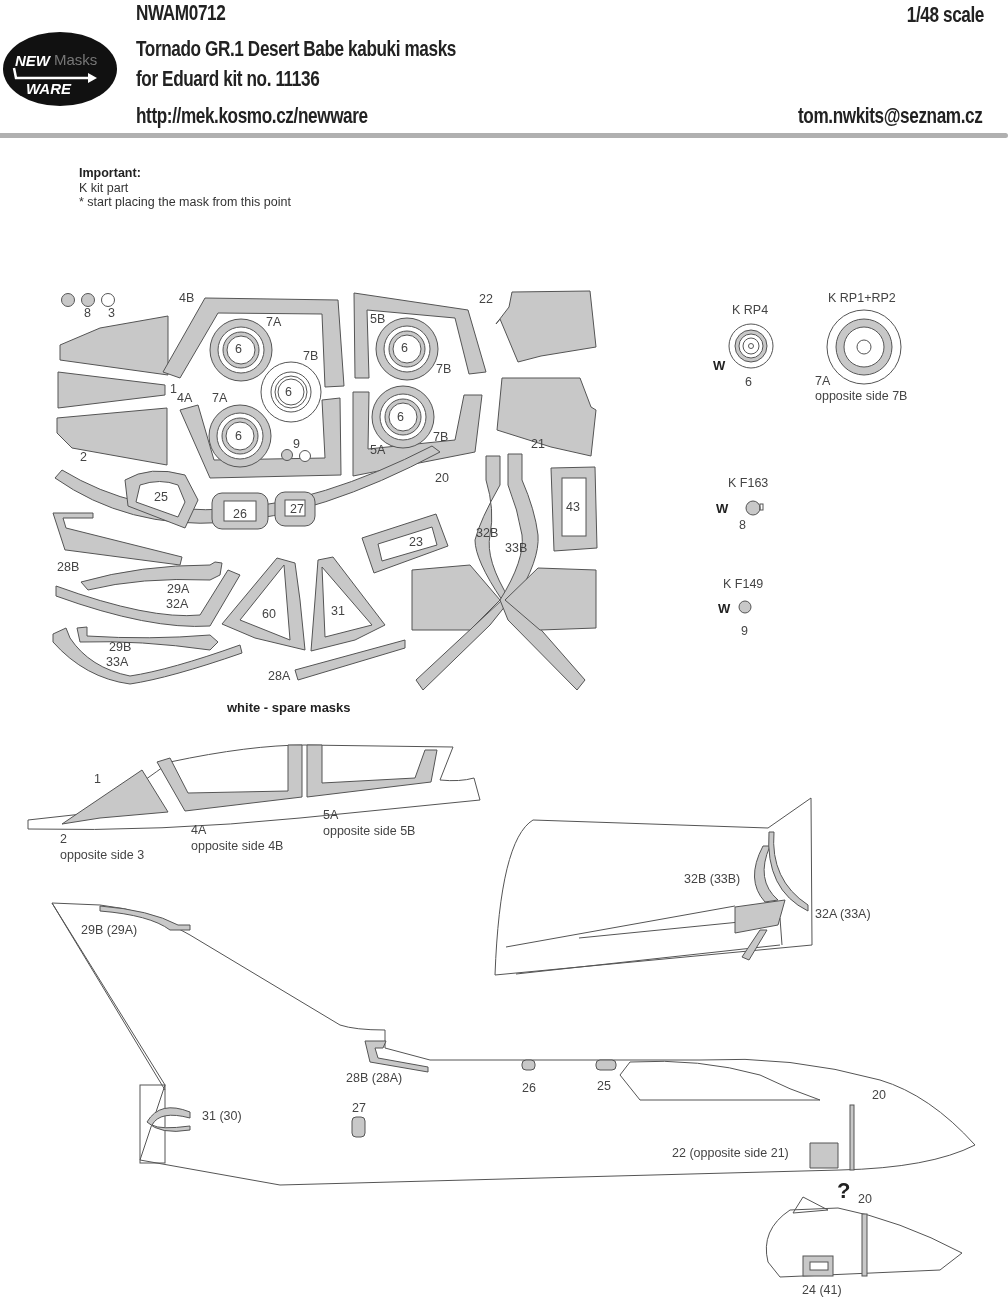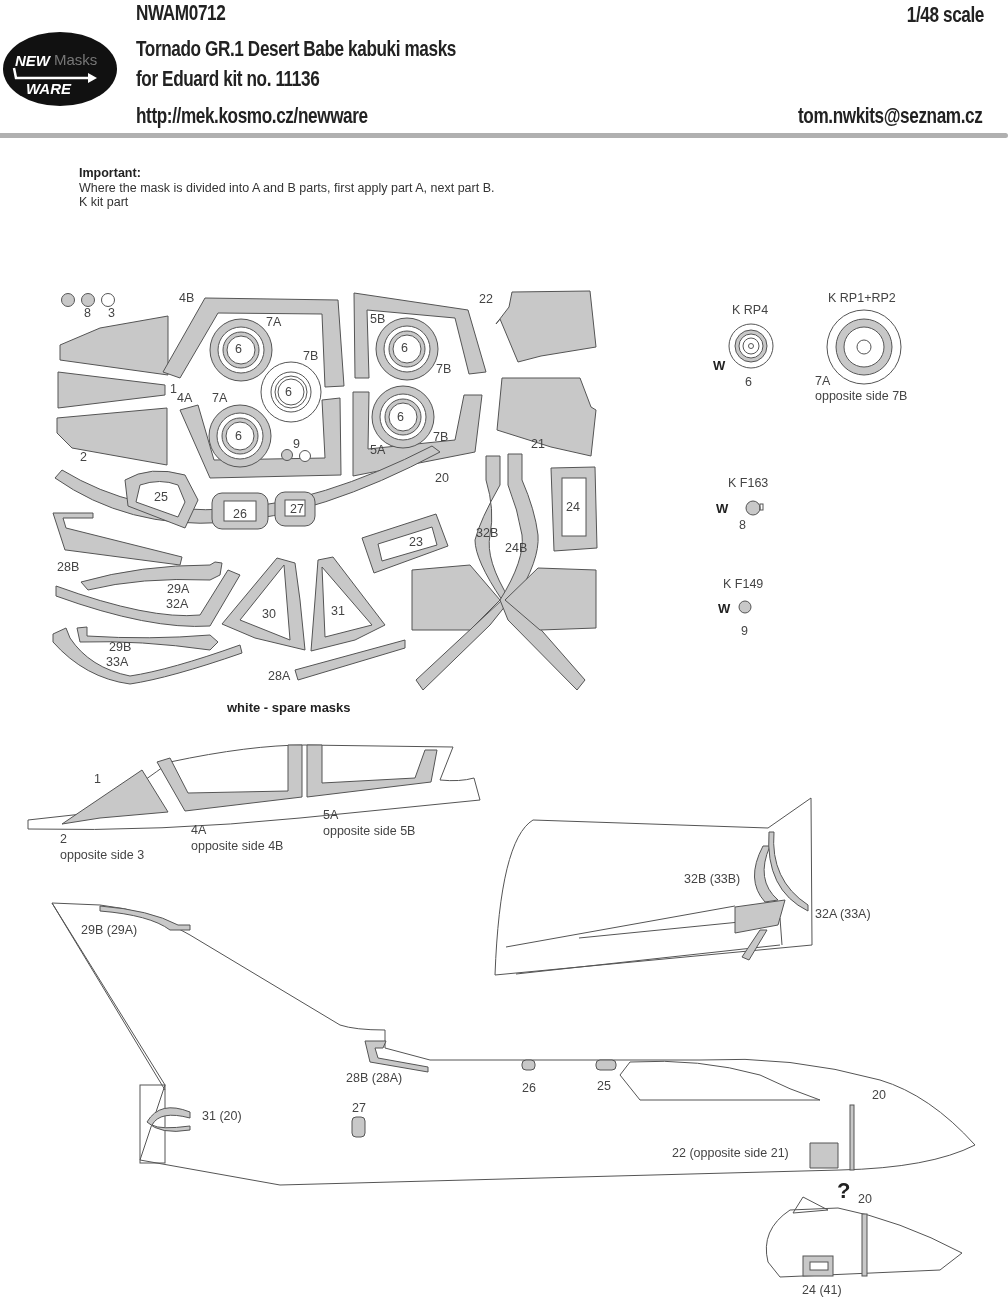--- a/index.html
+++ b/index.html
@@ -41,22 +41,22 @@
 <div id="code" class="hdr">NWAM0712</div>
 <div id="title" class="hdr">Tornado GR.1 Desert Babe kabuki masks</div>
 <div id="kit" class="hdr">for Eduard kit no. 11136</div>
 <div id="url" class="hdr">http://mek.kosmo.cz/newware</div>
 <div id="scale" class="hdr hdr-r">1/48 scale</div>
 <div id="email" class="hdr hdr-r">tom.nwkits@seznam.cz</div>
 <div class="rule"></div>
 
 <div class="notes">
   <div class="h">Important:</div>
-  <div>Where the mask is divided into A and B parts, first apply part A, next part B.</div>
   <div>K kit part</div>
+  <div>*  start placing the mask from this point</div>
 </div>
 
 <svg class="main" width="1008" height="1300" viewBox="0 0 1008 1300">
 
   <g>
     <circle cx="68" cy="300" r="6.5" class="m"></circle>
       <circle cx="88" cy="300" r="6.5" class="m"></circle>
       <circle cx="108" cy="300" r="6.5" class="w"></circle>
   </g>
 
@@ -216,31 +216,31 @@
 <div class="lbl" style="left:80px;top:450px">2</div>
 <div class="lbl" style="left:370px;top:312px">5B</div>
 <div class="lbl" style="left:401px;top:341px">6</div>
 <div class="lbl" style="left:436px;top:362px">7B</div>
 <div class="lbl" style="left:397px;top:410px">6</div>
 <div class="lbl" style="left:433px;top:430px">7B</div>
 <div class="lbl" style="left:370px;top:443px">5A</div>
 <div class="lbl" style="left:479px;top:292px">22</div>
 <div class="lbl" style="left:531px;top:437px">21</div>
 <div class="lbl" style="left:435px;top:471px">20</div>
-<div class="lbl" style="left:566px;top:500px">24</div>
+<div class="lbl" style="left:566px;top:500px">43</div>
 <div class="lbl" style="left:154px;top:490px">25</div>
 <div class="lbl" style="left:233px;top:507px">26</div>
 <div class="lbl" style="left:290px;top:502px">27</div>
 <div class="lbl" style="left:409px;top:535px">23</div>
 <div class="lbl" style="left:476px;top:526px">32B</div>
-<div class="lbl" style="left:505px;top:541px">24B</div>
+<div class="lbl" style="left:505px;top:541px">33B</div>
 <div class="lbl" style="left:57px;top:560px">28B</div>
 <div class="lbl" style="left:167px;top:582px">29A</div>
 <div class="lbl" style="left:166px;top:597px">32A</div>
-<div class="lbl" style="left:262px;top:607px">30</div>
+<div class="lbl" style="left:262px;top:607px">60</div>
 <div class="lbl" style="left:331px;top:604px">31</div>
 <div class="lbl" style="left:109px;top:640px">29B</div>
 <div class="lbl" style="left:106px;top:655px">33A</div>
 <div class="lbl" style="left:268px;top:669px">28A</div>
 <div class="spare">white - spare masks</div>
 
 <div class="lbl" style="left:732px;top:303px">K RP4</div>
 <div class="lbl wsym" style="left:713px;top:358px">W</div>
 <div class="lbl" style="left:745px;top:375px">6</div>
 <div class="lbl" style="left:828px;top:291px">K RP1+RP2</div>
@@ -259,21 +259,21 @@
 <div class="lbl" style="left:191px;top:823px">4A</div>
 <div class="lbl" style="left:191px;top:839px">opposite side 4B</div>
 <div class="lbl" style="left:323px;top:808px">5A</div>
 <div class="lbl" style="left:323px;top:824px">opposite side 5B</div>
 
 <div class="lbl" style="left:684px;top:872px">32B (33B)</div>
 <div class="lbl" style="left:815px;top:907px">32A (33A)</div>
 
 <div class="lbl" style="left:81px;top:923px">29B (29A)</div>
 <div class="lbl" style="left:346px;top:1071px">28B (28A)</div>
-<div class="lbl" style="left:202px;top:1109px">31 (20)</div>
+<div class="lbl" style="left:202px;top:1109px">31 (30)</div>
 <div class="lbl" style="left:352px;top:1101px">27</div>
 <div class="lbl" style="left:522px;top:1081px">26</div>
 <div class="lbl" style="left:597px;top:1079px">25</div>
 <div class="lbl" style="left:872px;top:1088px">20</div>
 <div class="lbl" style="left:672px;top:1146px">22 (opposite side 21)</div>
 
 <div class="lbl" style="left:837px;top:1178px;font-size:22px;font-weight:bold;color:#222">?</div>
 <div class="lbl" style="left:858px;top:1192px">20</div>
 <div class="lbl" style="left:802px;top:1283px">24 (41)</div>
 

